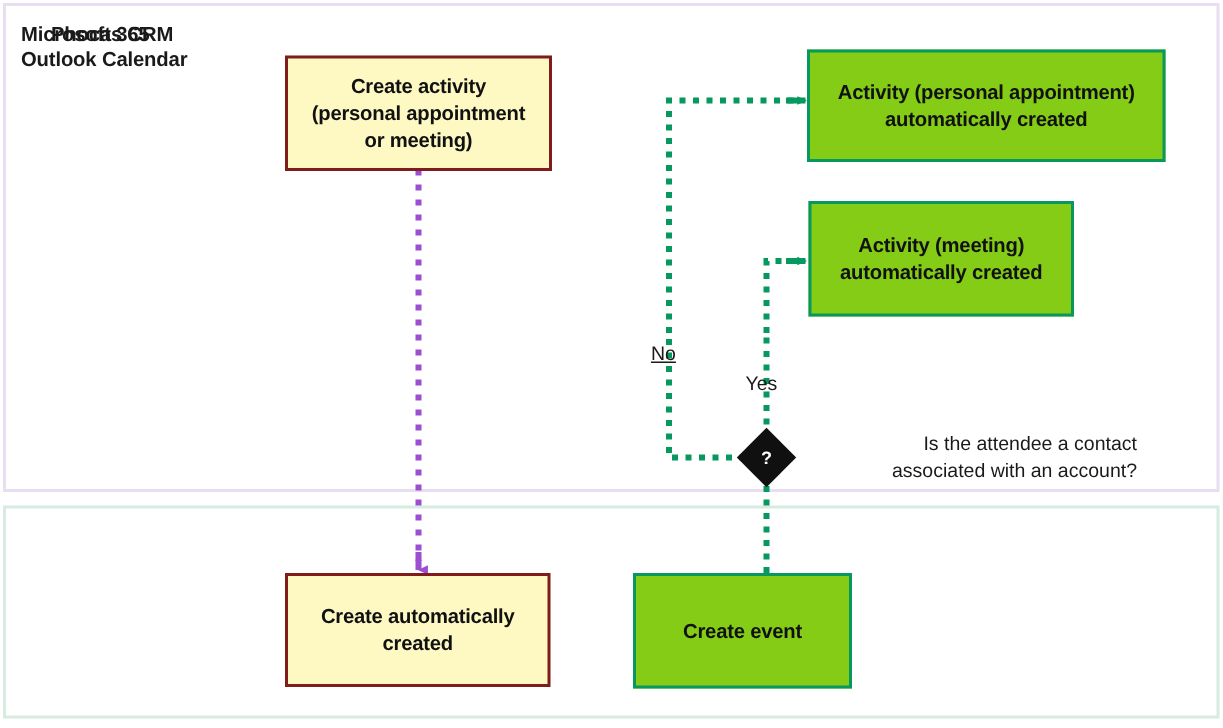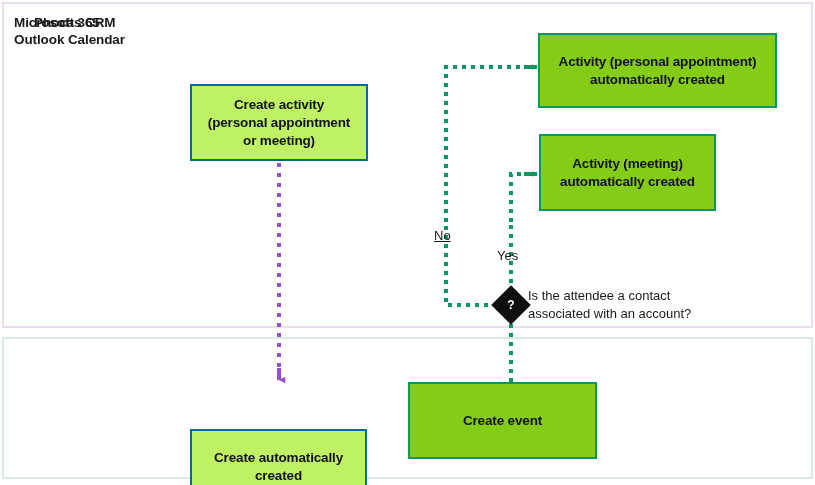--- a/index.html
+++ b/index.html
@@ -57,23 +57,22 @@
     text-align: center;
     font-size: 13.5px;
     font-weight: bold;
     color: #111111;
     line-height: 18px;
     letter-spacing: -0.15px;
     white-space: pre-line;
     padding: 2px 6px;
   }
   .node.purple {
-    background: #bef264;
-    border: 2px solid #0369a1;
-    margin-top: 47px;
+    background: #fef9c3;
+    border: 2px solid #7f1d1d;
   }
   .node.green {
     background: #84cc16;
     border: 2px solid #06985e;
   }
 
   
   #links {
     position: absolute;
     left: 0; top: 0;
@@ -168,26 +167,26 @@
 
   <div class="node green" id="node-activity-personal" style="left:538px; top:33px; width:239px; height:75px;">Activity (personal appointment)
 automatically created</div>
 
   <div class="node green" id="node-activity-meeting" style="left:539px; top:134px; width:177px; height:77px;">Activity (meeting)
 automatically created</div>
 
   <div class="node purple" id="node-event-created" style="left:190px; top:382px; width:177px; height:76px;">Create automatically
 created</div>
 
-  <div class="node green" id="node-create-event" style="left:408px; top:382px; width:189px; height:77px;">Create event</div>
+  <div class="node green" id="node-create-event" style="left:422px; top:382px; width:146px; height:77px;">Create event</div>
 
   <div class="edge-label" style="left:434px; top:228px;text-decoration:underline;">No</div>
   <div class="edge-label" style="left:497px; top:228px;margin-top:20px;">Yes</div>
 
   <div style="position:absolute; left:497px; top:291px; width:28px; height:28px;">
     <div class="diamond"></div>
     <div class="diamond-q">?</div>
   </div>
 
-  <div class="decision-text" style="left:528px; top:287px; width:230px;">Is the attendee a contact
+  <div class="decision-text" style="left:528px; top:287px; width:230px;text-align:right;">Is the attendee a contact
 associated with an account?</div>
 
 </div>
 
 </body></html>

